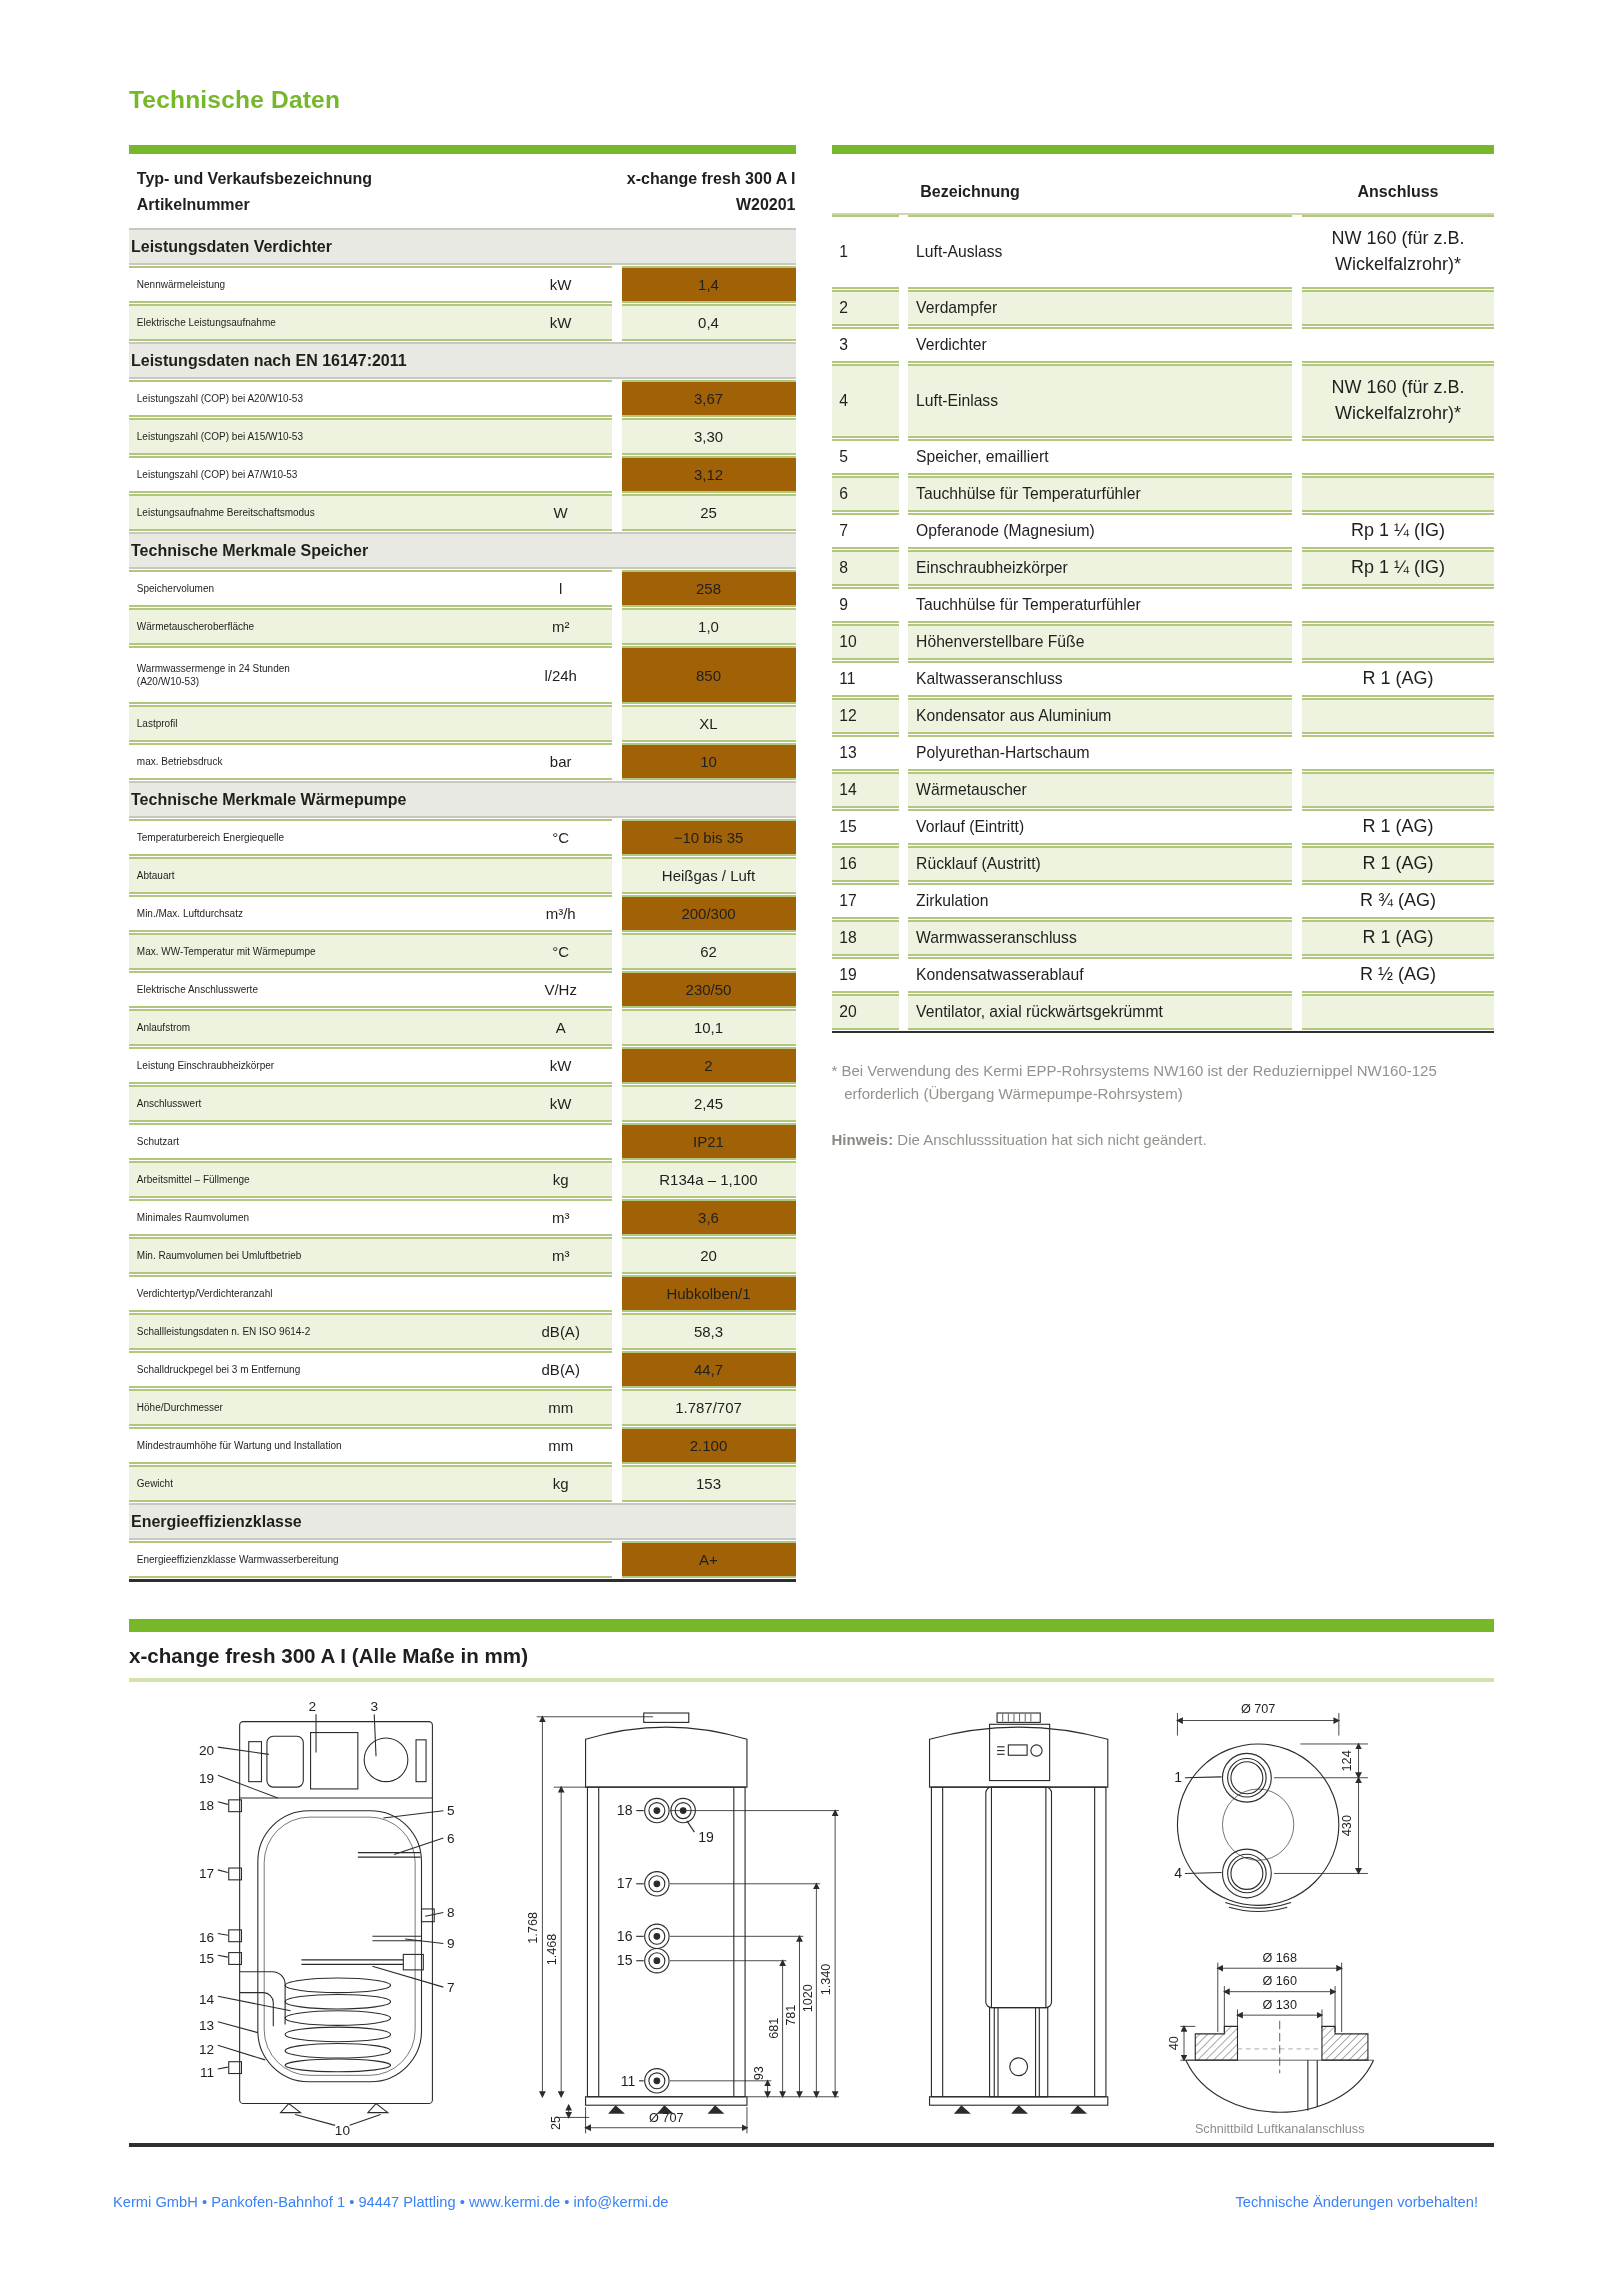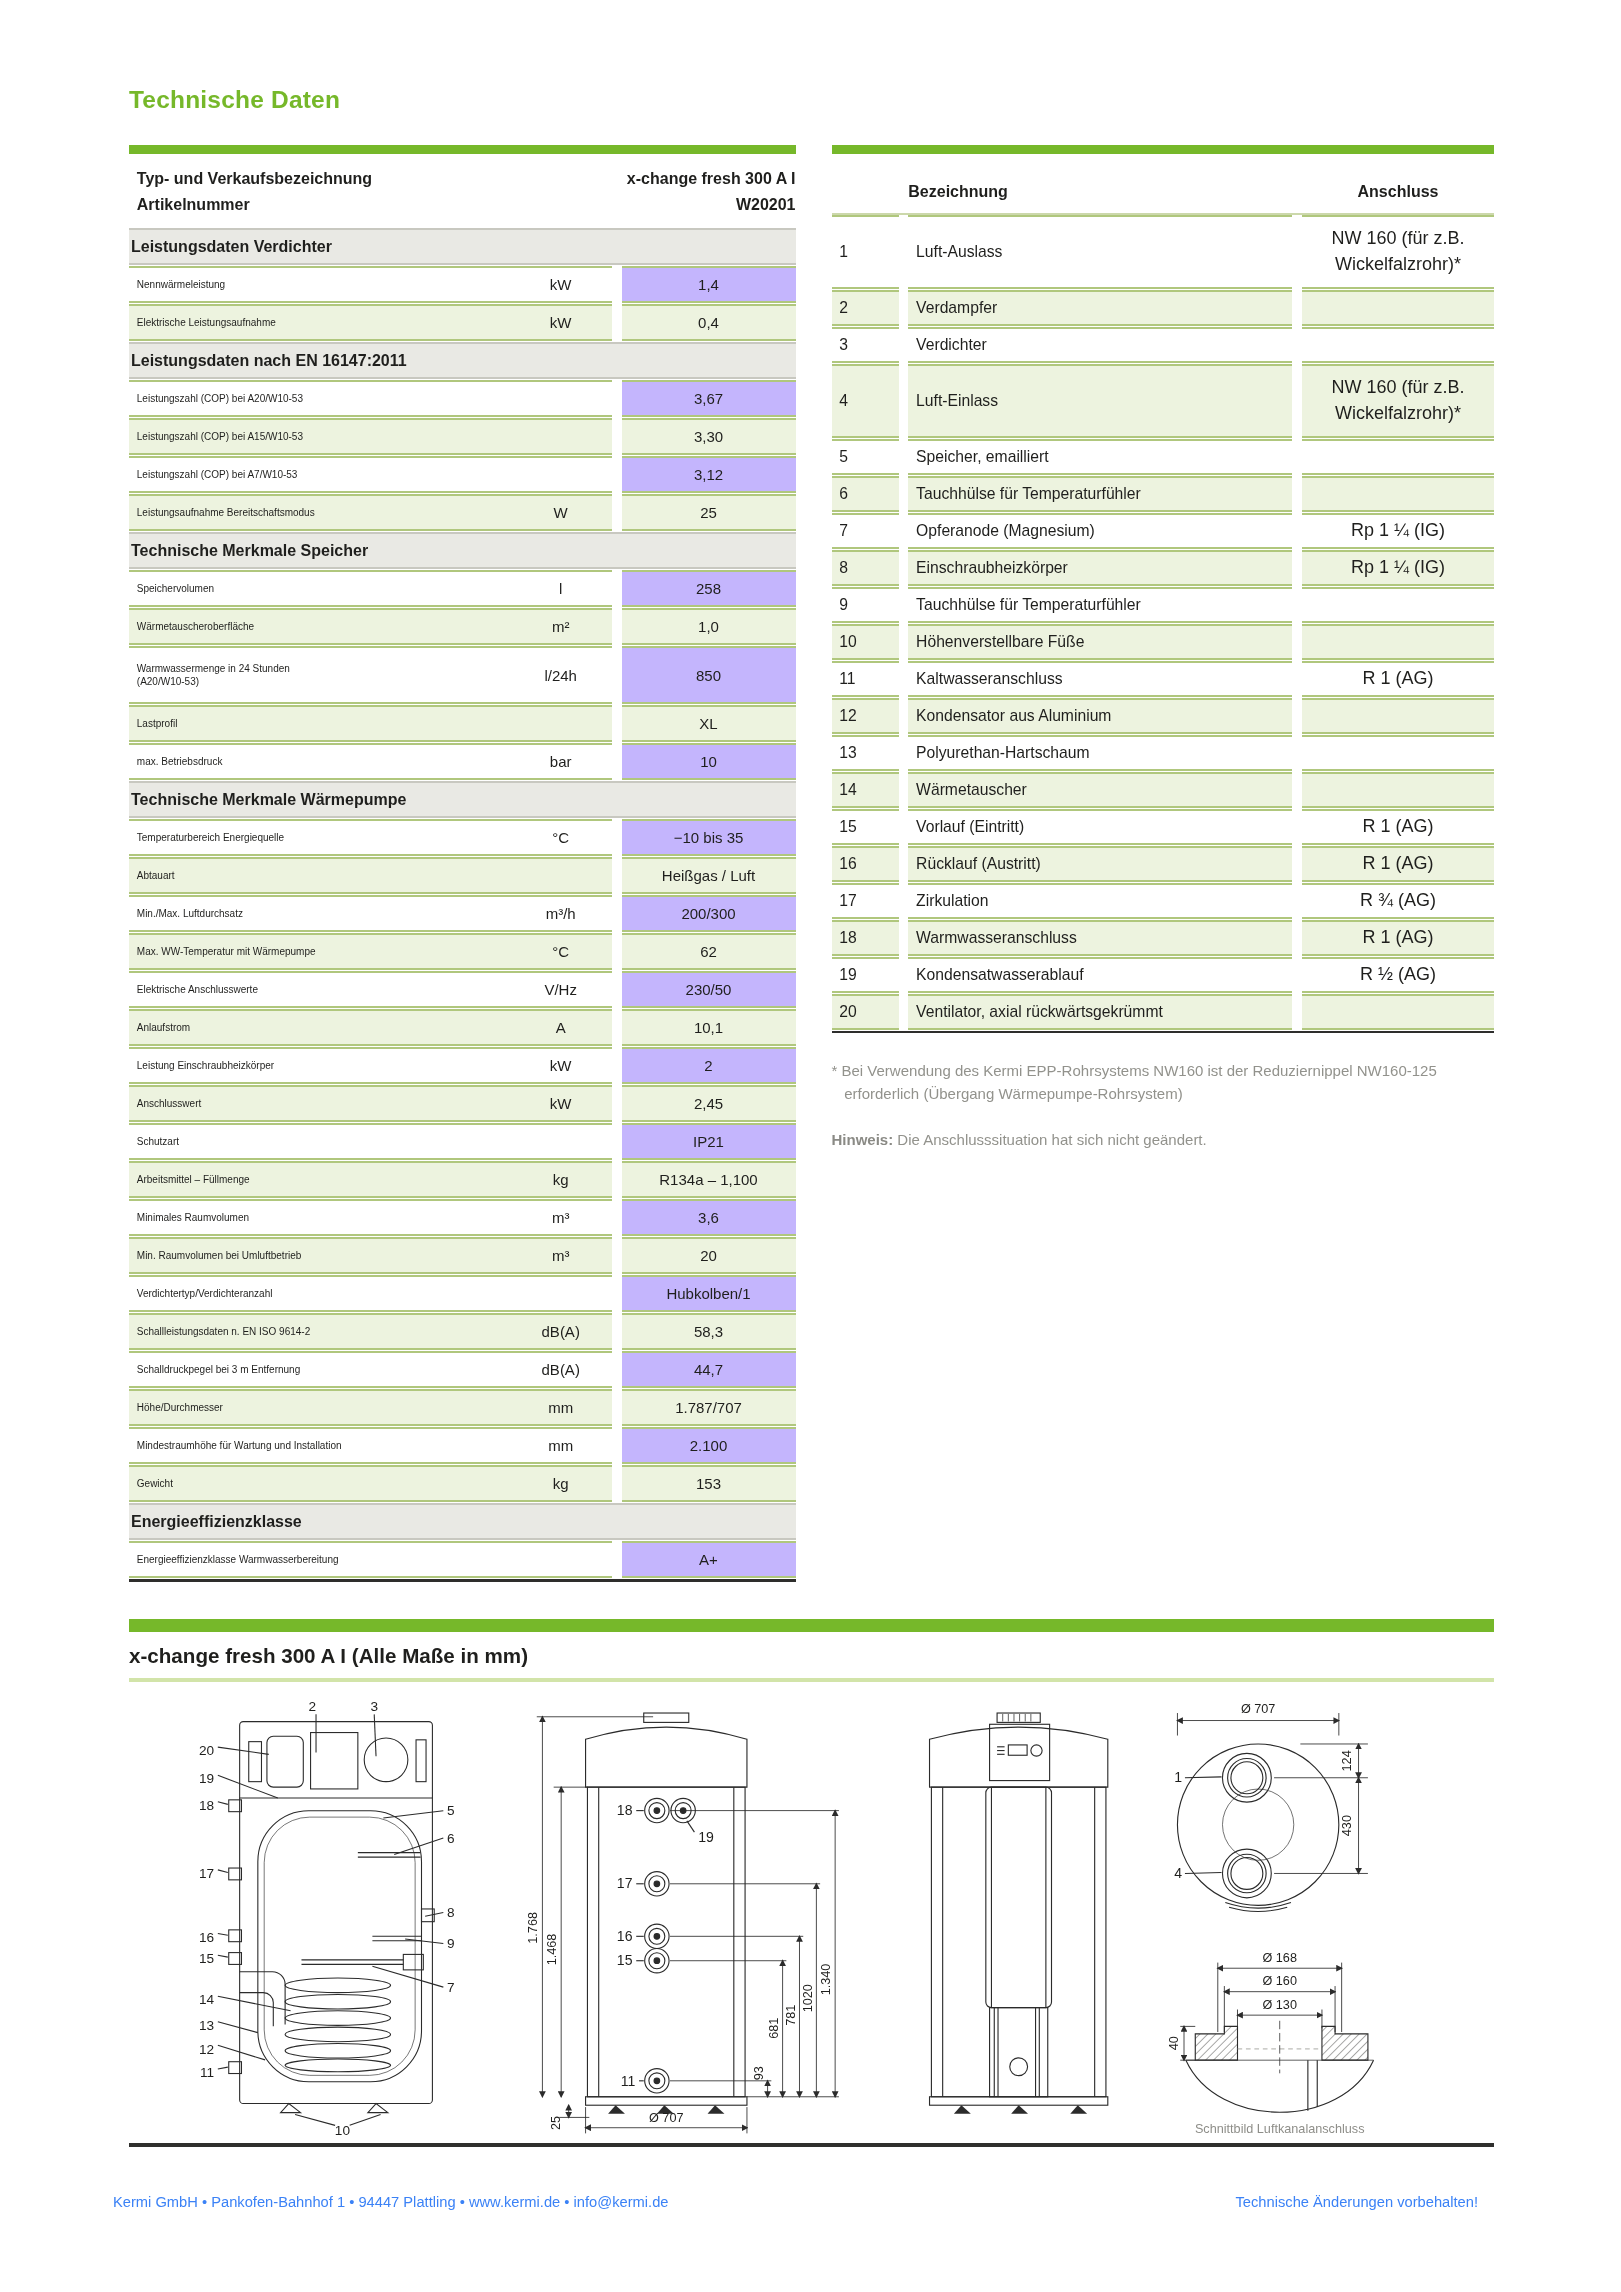--- a/index.html
+++ b/index.html
@@ -10,28 +10,28 @@
   .left-table{width:667px;}
   .right-col{width:663px;}
   .greenbar{height:8.8px;background:#76b82a;}
   
   .spec-header{display:flex;column-gap:9.8px;padding:11.8px 0 9.8px;}
   .spec-header .hl{flex:1;padding-left:7.8px;font-weight:700;font-size:16px;line-height:1.65;}
   .spec-header .hv{width:174px;text-align:right;font-weight:700;font-size:16px;line-height:1.65;}
   .sec{background:#e9e9e4;border-top:2px solid #c8c8c0;border-bottom:2px solid #c8c8c0;min-height:37px;display:flex;align-items:center;padding-left:2px;font-weight:700;font-size:16px;margin-bottom:1px;box-sizing:border-box;}
   .srow{display:flex;column-gap:9.8px;margin-bottom:1px;}
   .srow .main{flex:1;display:flex;align-items:center;min-height:37px;border-top:2px solid #b0c77d;border-bottom:2px solid #b0c77d;box-sizing:border-box;background:#fff;}
-  .srow .val{width:174px;display:flex;align-items:center;justify-content:center;border-top:2px solid #b0c77d;border-bottom:2px solid #b0c77d;box-sizing:border-box;font-size:15px;background:#c4b5fd;text-align:center;}
+  .srow .val{width:174px;display:flex;align-items:center;justify-content:center;border-top:2px solid #b0c77d;border-bottom:2px solid #b0c77d;box-sizing:border-box;font-size:15px;background:#a16207;text-align:center;}
   .srow.alt .main,.srow.alt .val{background:#edf3df;}
   .srow .lab{flex:1;padding-left:7.8px;font-size:10px;line-height:1.3;}
   .srow .unit{width:102px;text-align:center;font-size:15px;}
   .srow.tall .main,.srow.tall .val{min-height:58px;}
   .tbl-end{height:2.9px;background:#2e2e2c;}
   
-  .conn-header{display:flex;column-gap:2px;padding:29px 0 11.8px;border-bottom:2px solid #ccd8ab;font-weight:700;font-size:16px;align-items:flex-end;}
+  .conn-header{display:flex;column-gap:14px;padding:29px 0 11.8px;border-bottom:2px solid #ccd8ab;font-weight:700;font-size:16px;align-items:flex-end;}
   .conn-header .h-no{width:67px;}
   .conn-header .h-name{flex:1;padding-left:7.8px;}
   .conn-header .h-conn{width:192px;text-align:center;}
   .crow{display:flex;column-gap:9.8px;margin-bottom:1px;}
   .crow>div{border-top:2px solid #b0c77d;border-bottom:2px solid #b0c77d;box-sizing:border-box;min-height:36px;display:flex;align-items:center;background:#fff;}
   .crow .no{width:67px;padding-left:7.8px;font-size:15.7px;}
   .crow .cname{flex:1;padding-left:7.8px;font-size:15.7px;}
   .crow .cconn{width:192px;justify-content:center;text-align:center;font-size:18px;line-height:1.4;}
   .crow.alt>div{background:#edf3df;}
   .crow.tall>div{min-height:74px;}

